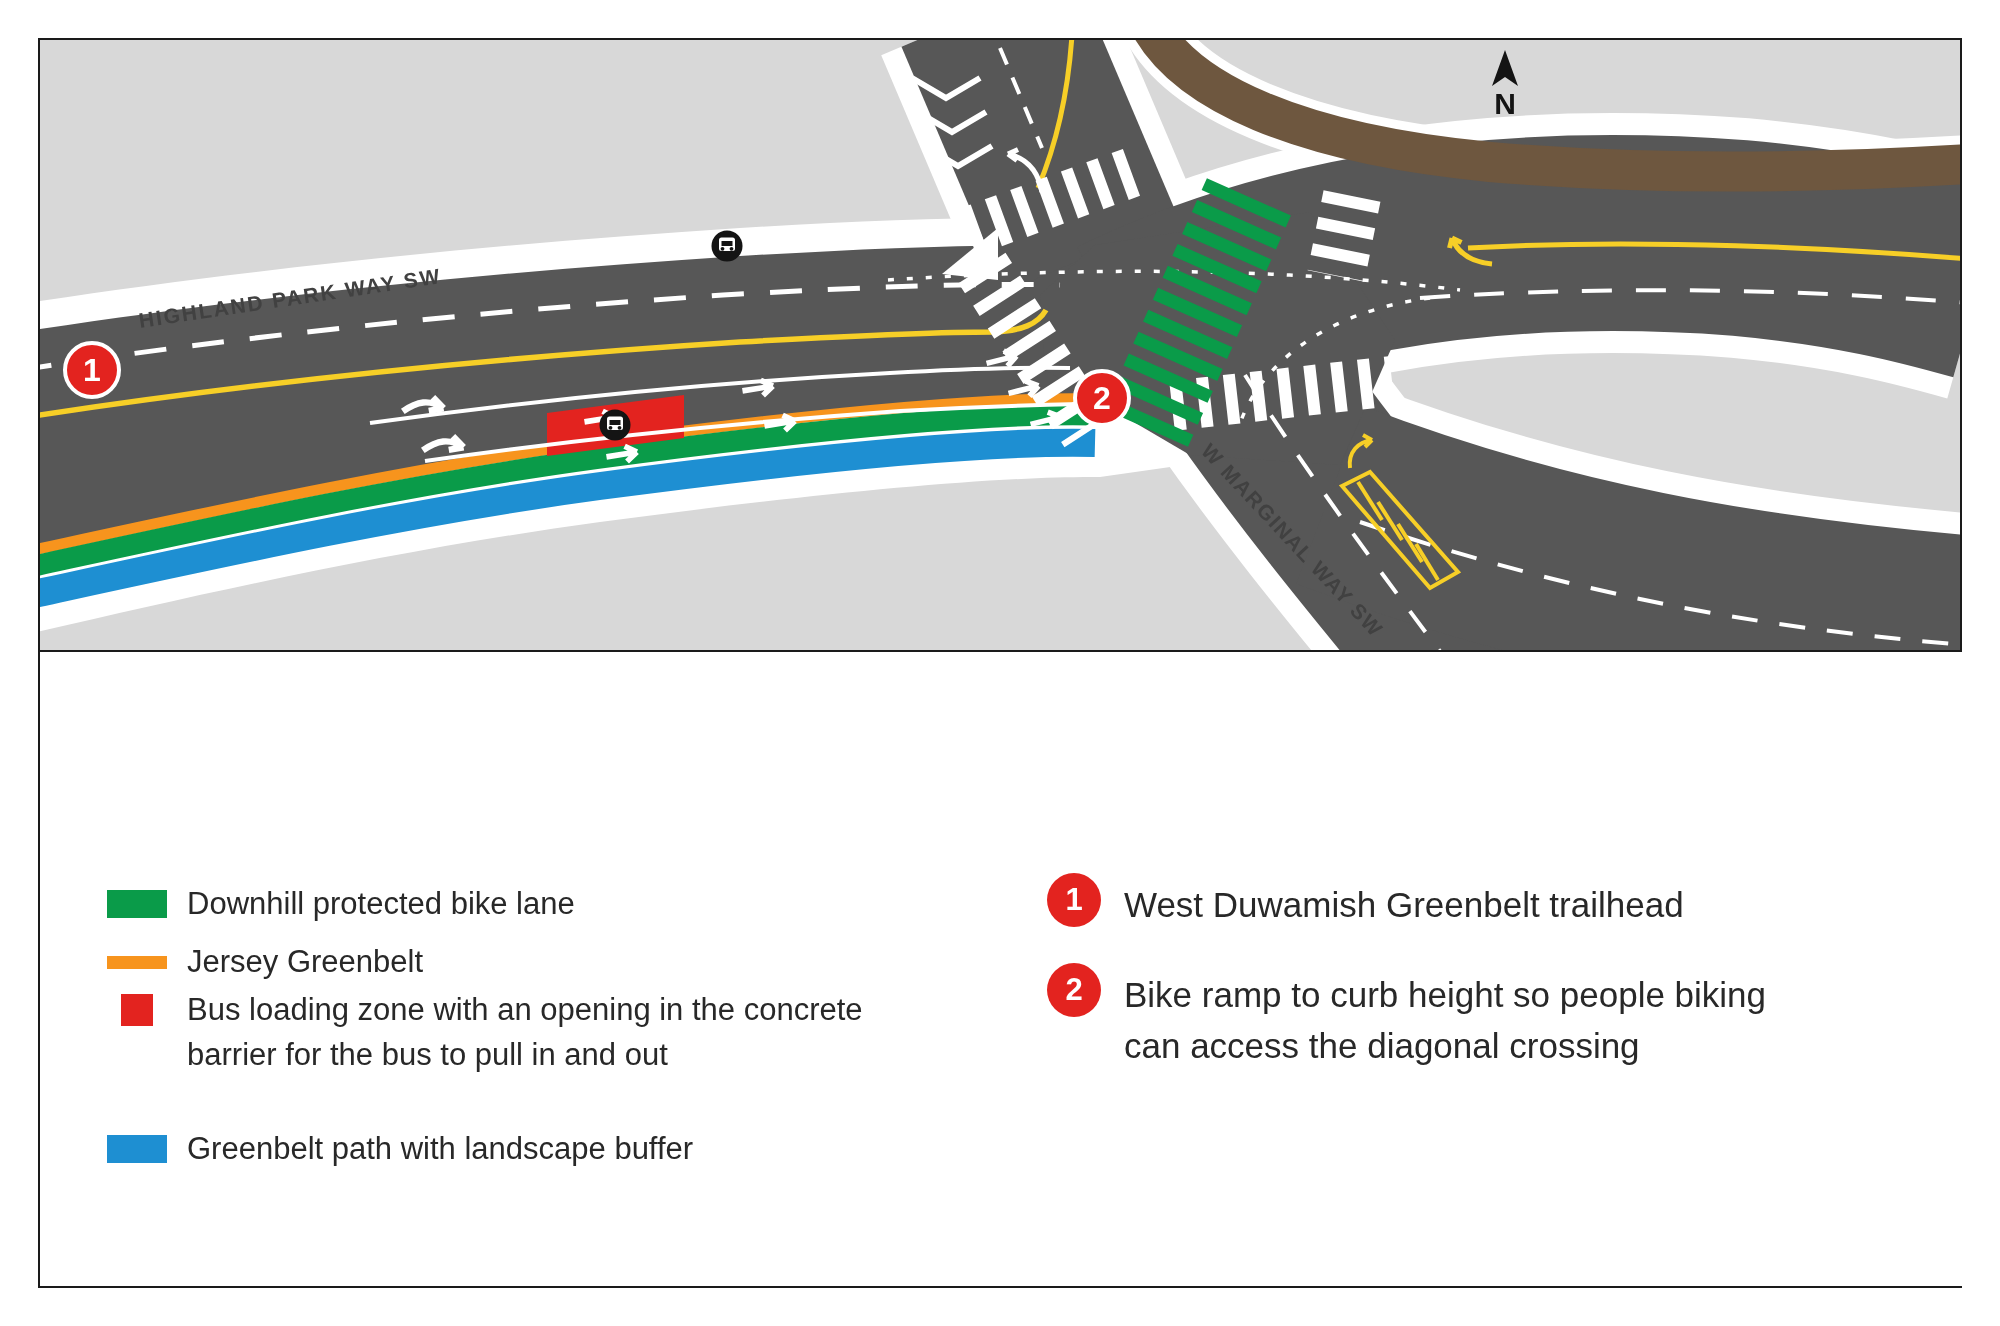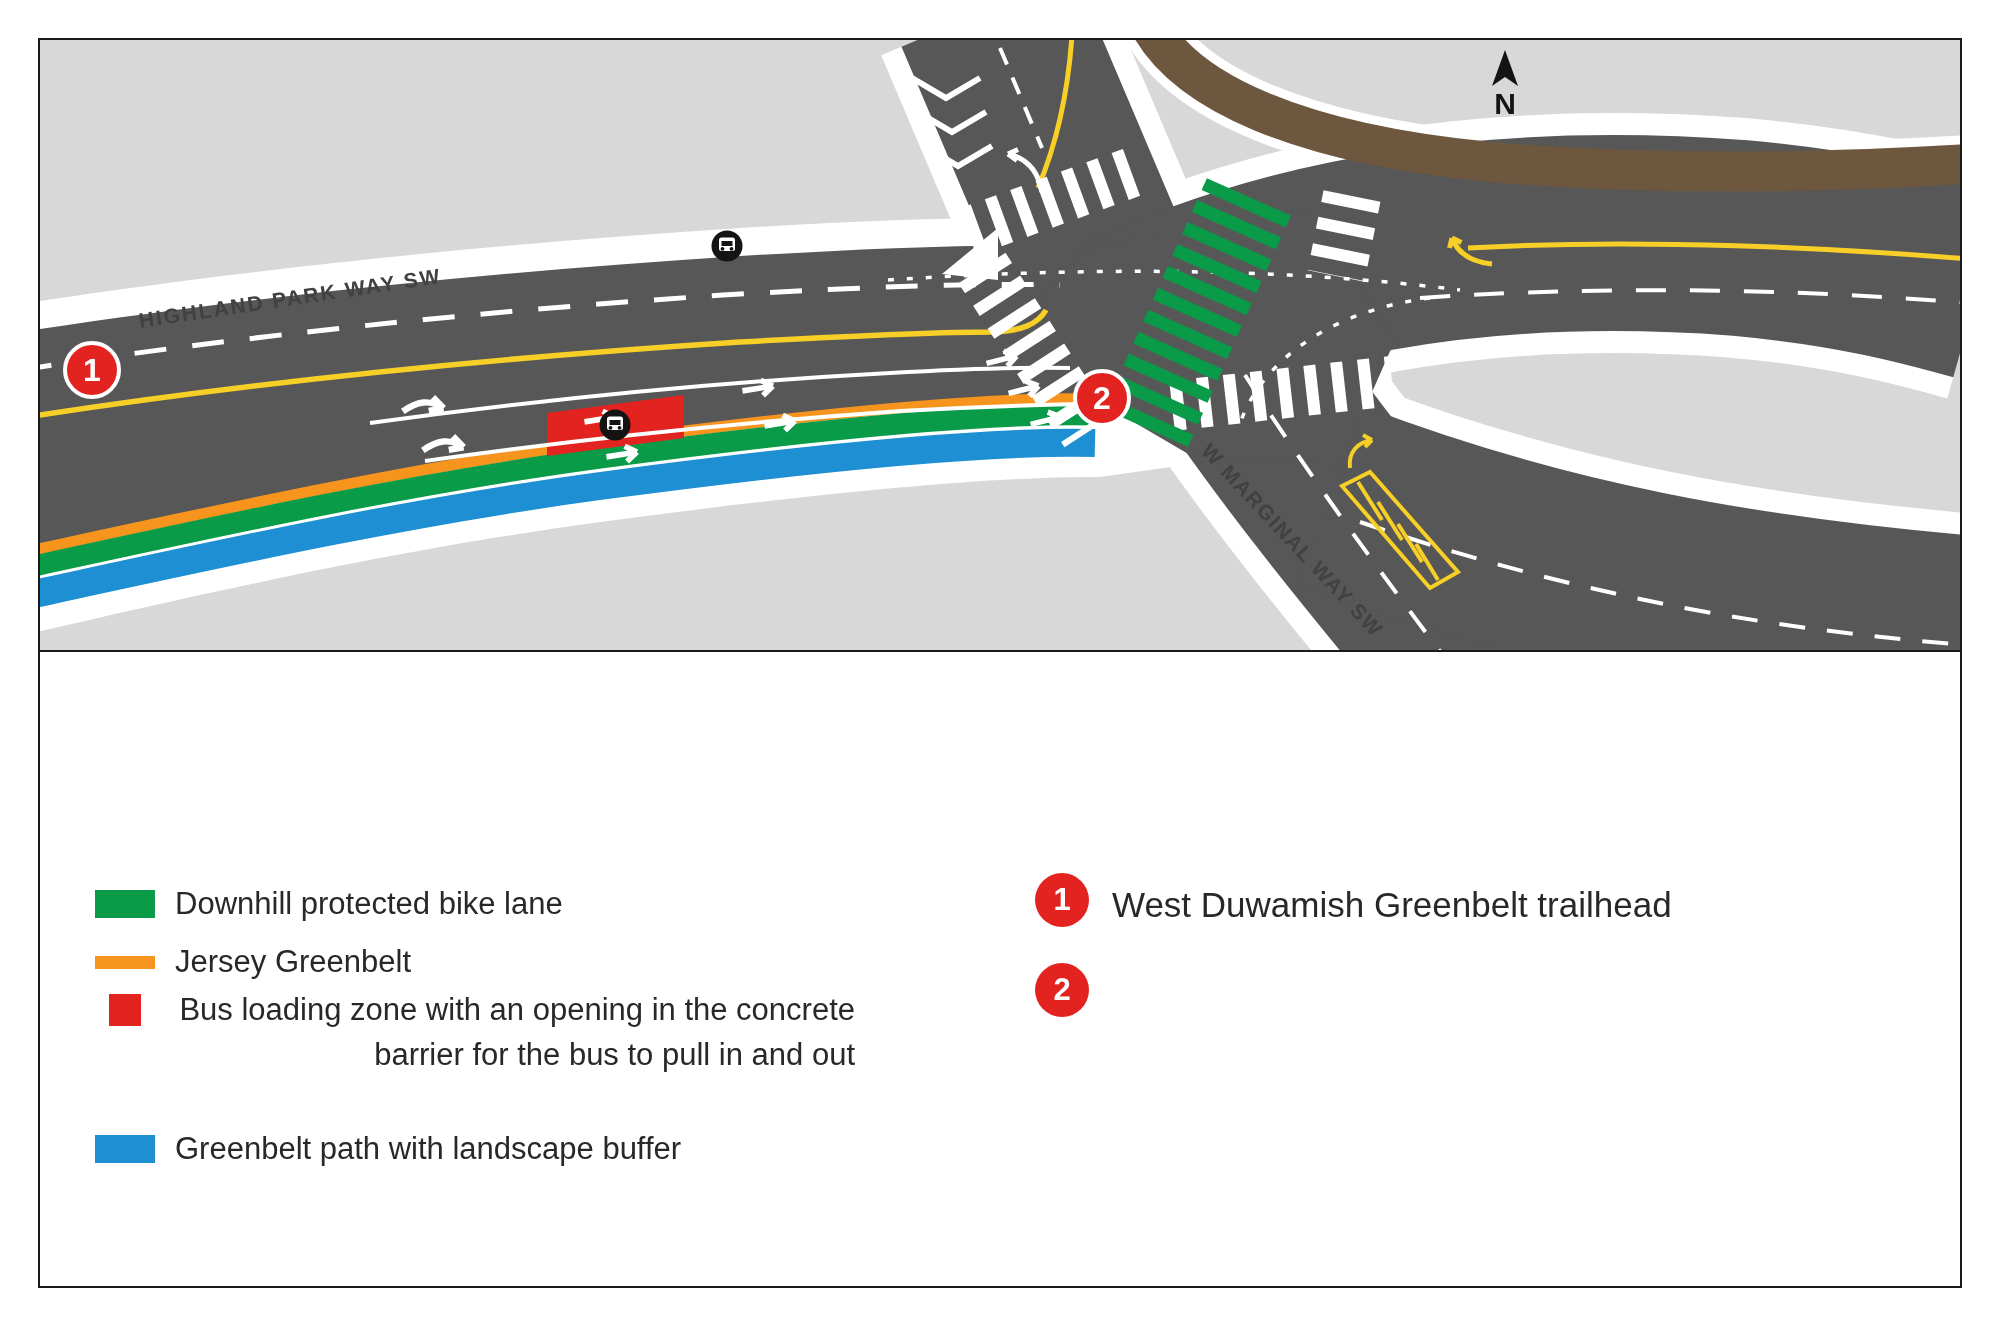--- a/index.html
+++ b/index.html
@@ -3,24 +3,24 @@
 <meta charset="utf-8">
 <style>
   html,body{margin:0;padding:0;background:#ffffff;}
   .page{position:relative;width:2000px;height:1326px;background:#ffffff;
         font-family:"Liberation Sans",sans-serif;overflow:hidden;}
   .frame{position:absolute;left:38px;top:38px;width:1920px;height:1246px;
          border:2px solid #1a1a1a;}
   .map{position:absolute;left:0;top:0;width:1920px;height:610px;background:#d8d8d8;
        border-bottom:2px solid #1a1a1a;overflow:hidden;}
   .map svg{display:block;}
-  .legend{position:absolute;left:0;top:612px;width:1920px;height:634px;background:#ffffff;}
+  .legend{position:absolute;left:12px;top:612px;width:1920px;height:634px;background:#ffffff;}
 
   .li{position:absolute;left:55px;display:flex;gap:20px;align-items:center;}
-  .li.wrap{align-items:flex-start;text-align:right;}
+  .li.wrap{align-items:flex-start;}
   .sw-wrap{width:60px;display:flex;justify-content:center;align-items:center;flex:0 0 60px;}
   .sw-rect{width:60px;height:28px;}
   .sw-green{background:#0a9b49;}
   .sw-blue{background:#1e8fd2;}
   .sw-brown{background:#6e573f;}
   .sw-orange{width:60px;height:13px;background:#f7941d;}
   .sw-red{width:32px;height:32px;background:#e3231f;margin-top:6px;}
   .li-label{font-size:31px;line-height:1.45;color:#282828;max-width:680px;}
 
   .note{position:absolute;left:995px;display:flex;gap:23px;align-items:flex-start;}
@@ -199,17 +199,18 @@
         <span class="note-circle">
             <span>1</span>
           </span>
         <span class="note-text">West Duwamish Greenbelt trailhead</span>
       </div>
 
       <div class="note" style="top:311px">
         <span class="note-circle">
             <span>2</span>
           </span>
+        <span class="note-text">Bike ramp to curb height so people biking can access the diagonal crossing</span>
       </div>
 
     </div>
   </div>
 </div>
 
 </body></html>

